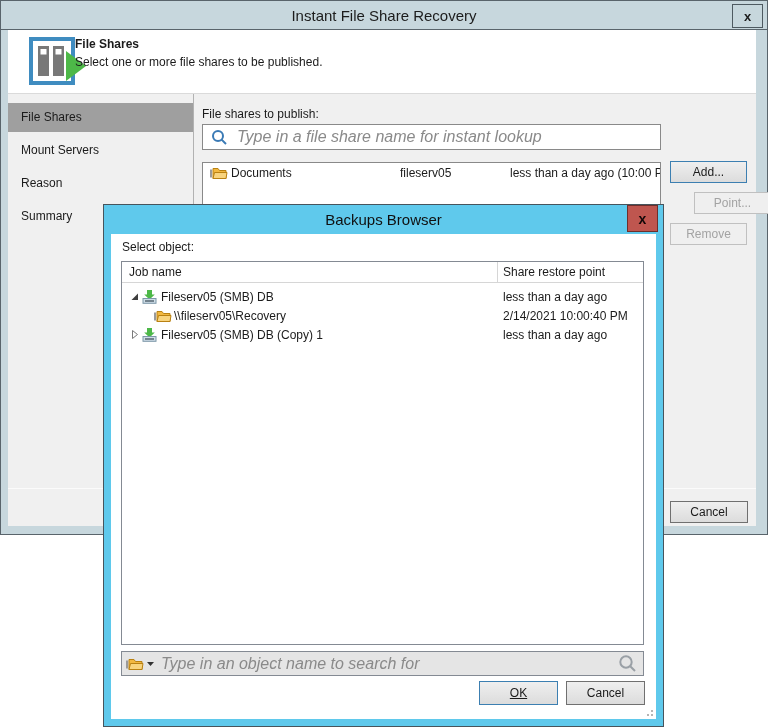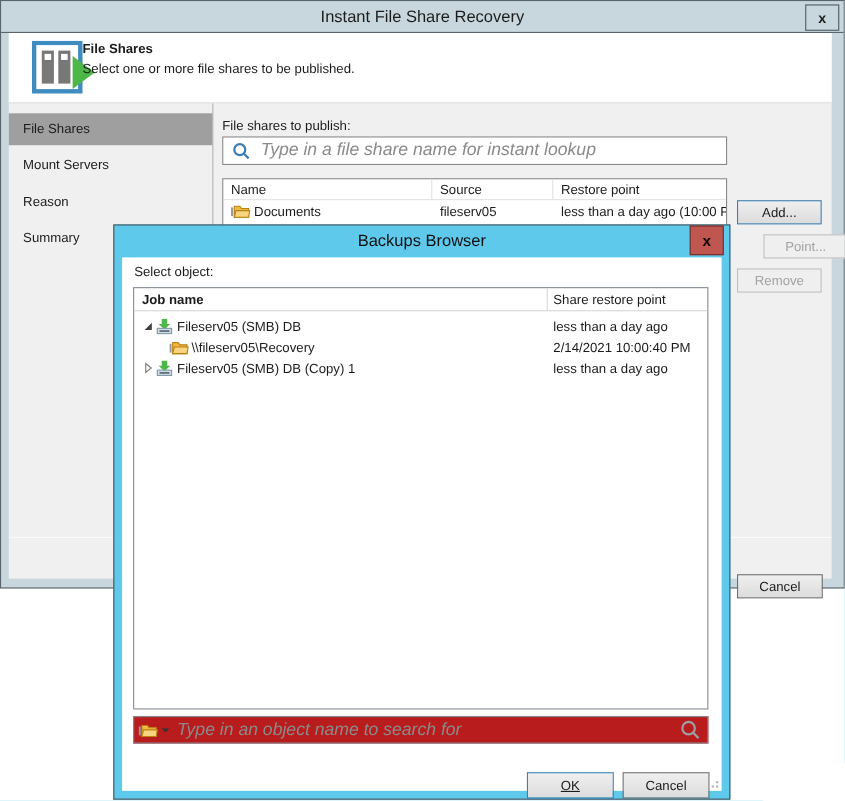--- a/index.html
+++ b/index.html
@@ -60,21 +60,21 @@
   }
   .fs-thead{display:flex;height:18px;border-bottom:1px solid #e2e2e2;align-items:center;}
   .fs-th{box-sizing:border-box;padding-left:7px;border-right:1px solid #e2e2e2;height:100%;line-height:18px;}
   .fs-th:last-child{border-right:none;flex:1;}
   .fs-row{display:flex;height:19px;align-items:center;}
   .fs-cell{box-sizing:border-box;padding-left:7px;overflow:hidden;white-space:nowrap;display:flex;align-items:center;gap:3px;}
   .w1{width:190px;flex:none;} .w2{width:110px;flex:none;} .w3{flex:1;}
   .btn{
     box-sizing:border-box;background:linear-gradient(#efefef,#dcdcdc);
     border:1px solid #707070;font-family:"Liberation Sans",sans-serif;font-size:12px;
-    color:#1b1b1b;display:flex;align-items:center;justify-content:center;cursor:pointer;margin-top:21px;
+    color:#1b1b1b;display:flex;align-items:center;justify-content:center;cursor:pointer;
   }
   .btn.accent{border:1px solid var(--accent-blue,#3c7fb1);}
   .btn.disabled{background:#efefef;border:1px solid #c0c0c0;color:#a3a3a3;cursor:default;}
   .btn-add{position:absolute;left:476px;top:67px;width:77px;height:22px;}
   .btn-point{position:absolute;left:500px;top:98px;width:77px;height:22px;}
   .btn-remove{position:absolute;left:476px;top:129px;width:77px;height:22px;}
   .mw-footer{height:37px;border-top:1px solid #fbfbfb;position:relative;flex:none;}
   .btn-cancel-main{position:absolute;right:8px;top:12px;width:78px;height:22px;}
   
   .dialog{
@@ -93,33 +93,33 @@
   }
   .dlg-content{
     position:absolute;left:7px;right:7px;top:29px;bottom:7px;background:#ffffff;
   }
   .select-label{position:absolute;left:11px;top:6px;}
   .tree{
     position:absolute;left:10px;top:27px;width:523px;height:384px;box-sizing:border-box;
     border:1px solid #848a93;background:#fff;overflow:hidden;
   }
   .tree-head{display:flex;height:20px;border-bottom:1px solid #d6d6d6;align-items:center;}
-  .tree-th1{width:376px;flex:none;box-sizing:border-box;padding-left:7px;border-right:1px solid #d6d6d6;height:100%;line-height:20px;font-weight:bold;}
+  .tree-th1{width:376px;flex:none;box-sizing:border-box;padding-left:7px;border-right:1px solid #d6d6d6;height:100%;line-height:20px;}
   .tree-th2{flex:1;box-sizing:border-box;padding-left:5px;height:100%;line-height:20px;}
   .tree-rows{padding-top:4px;}
   .tree-row{display:flex;height:19px;align-items:center;cursor:default;}
   .tr-c1{width:376px;flex:none;display:flex;align-items:center;overflow:hidden;white-space:nowrap;box-sizing:border-box;padding-left:6px;}
   .tr-c2{flex:1;box-sizing:border-box;padding-left:5px;overflow:hidden;white-space:nowrap;}
   .expander{width:13px;flex:none;display:flex;align-items:center;justify-content:center;cursor:pointer;}
   .indent{width:13px;flex:none;}
   .tree-icon{width:19px;flex:none;display:flex;align-items:center;}
   .tree-label{margin-left:1px;}
   .dlg-search{
     position:absolute;left:10px;top:417px;width:523px;height:25px;box-sizing:border-box;
-    border:1px solid #848a93;background:#b91c1c;display:flex;align-items:center;
+    border:1px solid #848a93;background:#e5e5e5;display:flex;align-items:center;
   }
   .filter-btn{display:flex;align-items:center;gap:3px;padding:0 5px 0 4px;height:100%;cursor:pointer;flex:none;}
   .dlg-mag{flex:none;margin:0 6px;display:flex;cursor:pointer;}
   .dlg-ok{position:absolute;left:368px;top:447px;width:79px;height:24px;text-decoration:underline;}
   .dlg-cancel{position:absolute;left:455px;top:447px;width:79px;height:24px;}
   .grip{position:absolute;right:3px;bottom:3px;width:9px;height:9px;}
   .grip i{position:absolute;width:2px;height:2px;background:#b5b5b5;}
   .grip i:nth-child(1){right:0;bottom:0;} .grip i:nth-child(2){right:4px;bottom:0;}
   .grip i:nth-child(3){right:0;bottom:4px;}
 </style>
@@ -159,25 +159,20 @@
           <div class="search-box">
             <span class="mag">
               <svg width="17" height="17" viewBox="0 0 17 17">
                 <circle cx="7" cy="7" r="5" fill="none" stroke="#3a7ab5" stroke-width="2"></circle>
                 <line x1="10.6" y1="10.6" x2="15" y2="15" stroke="#3a7ab5" stroke-width="2"></line>
               </svg>
             </span>
             <input placeholder="Type in a file share name for instant lookup" style="">
           </div>
           <div class="fs-table">
-            <div class="fs-thead">
-              <div class="fs-th w1">Name</div>
-              <div class="fs-th w2">Source</div>
-              <div class="fs-th w3">Restore point</div>
-            </div>
             <div class="fs-row">
               <div class="fs-cell w1">
                 <svg width="18" height="14" viewBox="0 0 18 14">
                   <rect x="0" y="3.5" width="2" height="8" fill="#9a9a9a"></rect>
                   <path d="M3 2.5 L8 2.5 L9.5 4.5 L16 4.5 L16 12.5 L3 12.5 Z" fill="#f2b840" stroke="#b98112" stroke-width="1"></path>
                   <path d="M3 12.5 L16 12.5 L17 6.5 L4.5 6.5 Z" fill="#f8d47e" stroke="#b98112" stroke-width="1"></path>
                 </svg>
                 <span>Documents</span>
               </div>
               <div class="fs-cell w2">fileserv05</div>

